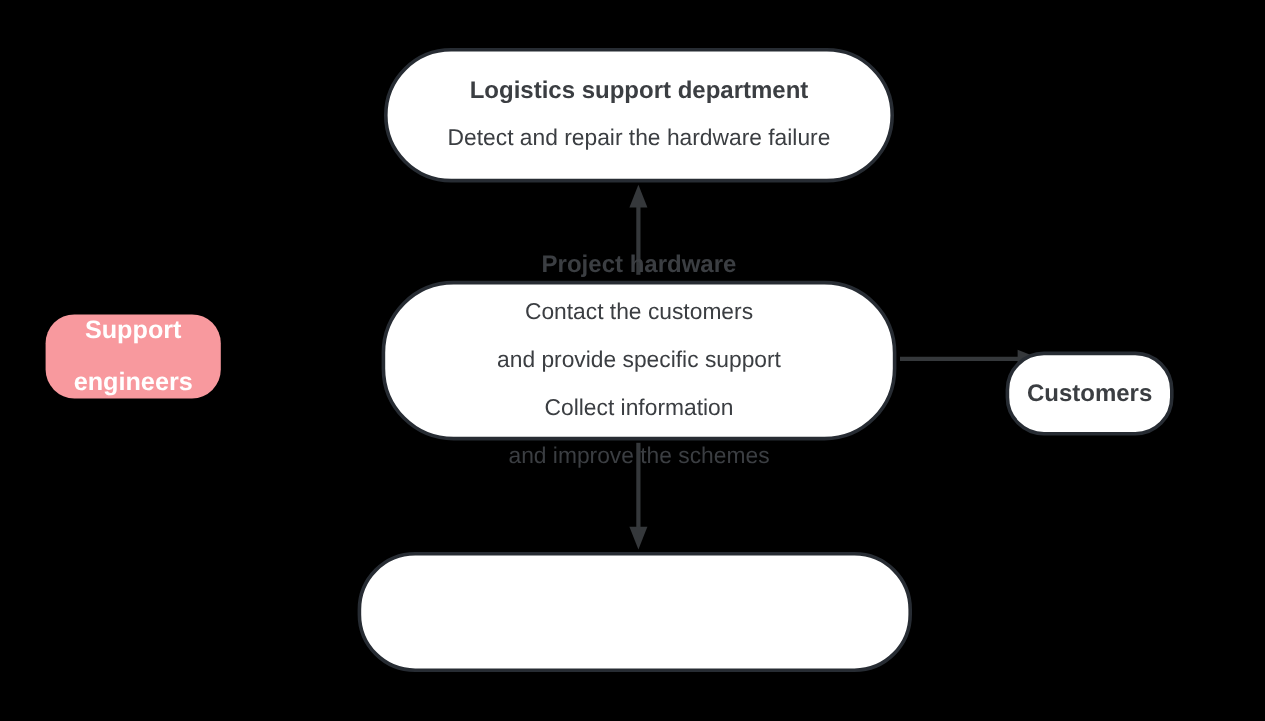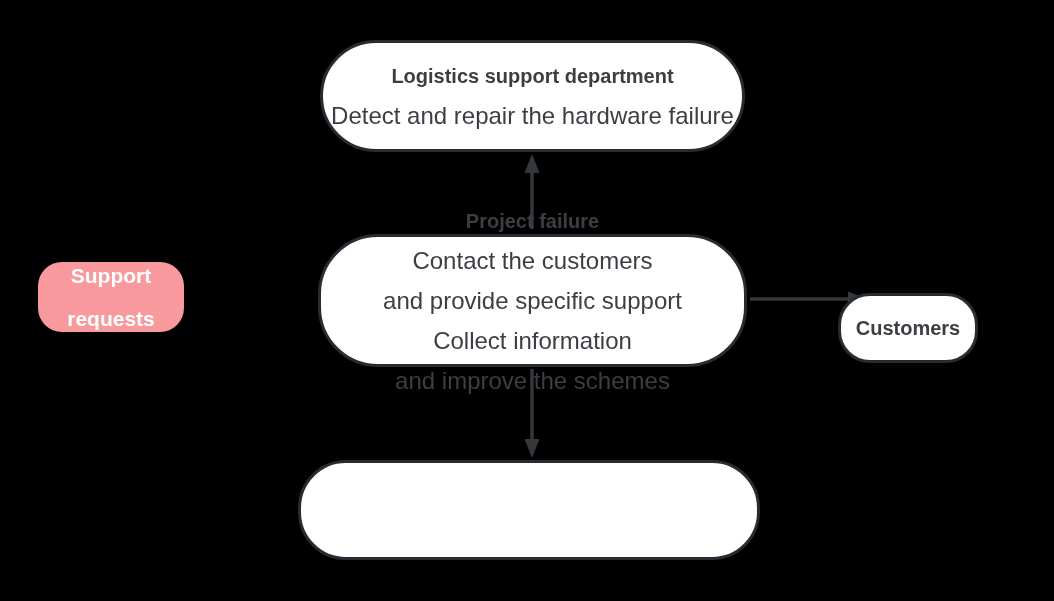--- a/index.html
+++ b/index.html
@@ -27,21 +27,21 @@
     justify-content: center;
     text-align: center;
     gap: 16px;
   }
   .node .title {
     font-weight: bold;
     font-size: 20px;
     line-height: 24px;
   }
   .node .line {
-    font-size: 24px;
+    font-size: 19px;
     line-height: 24px;
   }
   .node--logistics   { left: 320px; top: 40px;  width: 425px; height: 112px; border-radius: 56px; }
   .node--engineer    { left: 318px; top: 234px; width: 429px; height: 133px; border-radius: 60px; }
   .node--customers   { left: 838px; top: 263px; width: 140px; height: 70px;  border-radius: 32px; margin-top: 30px; }
   .node--maintenance { left: 298px; top: 460px; width: 462px; height: 100px; border-radius: 48px; }
   .node--accent {
     left: 38px; top: 262px; width: 146px; height: 70px;
     border-radius: 24px;
     background: var(--accent, #f8999e);
@@ -90,30 +90,30 @@
       <polygon class="arrow-head" points="867,299 848,291.5 848,306.5"></polygon>
     </g>
   </svg>
 
   <div class="node node--logistics">
     <div class="title">Logistics support department</div>
     <div class="line">Detect and repair the hardware failure</div>
   </div>
 
   <div class="node node--engineer">
-    <div class="title">Project failure</div>
+    <div class="title">Project hardware</div>
     <div class="line">Contact the customers</div>
     <div class="line">and provide specific support</div>
     <div class="line">Collect information</div>
     <div class="line">and improve the schemes</div>
   </div>
 
   <div class="node node--accent">
     <div class="accent-line">Support</div>
-    <div class="accent-line">requests</div>
+    <div class="accent-line">engineers</div>
   </div>
 
   <div class="node node--customers">
     <div class="title">Customers</div>
   </div>
 
   <div class="node node--maintenance">
   </div>
 
 </div>

